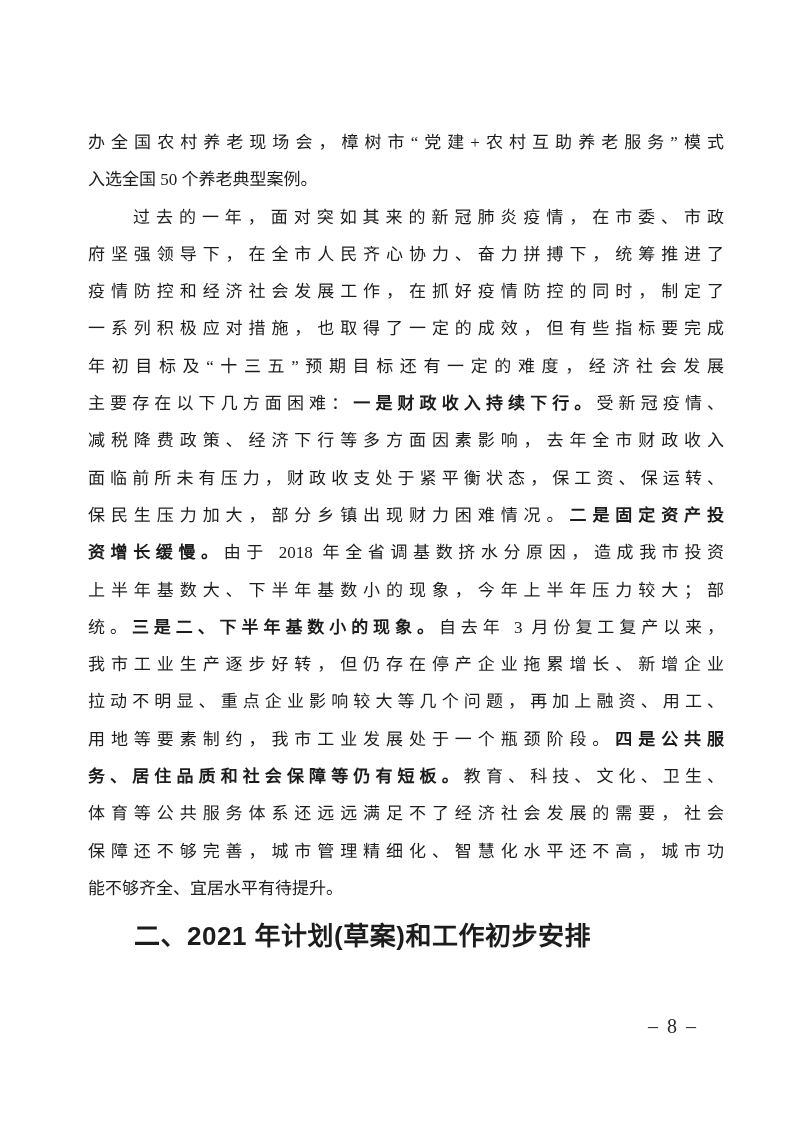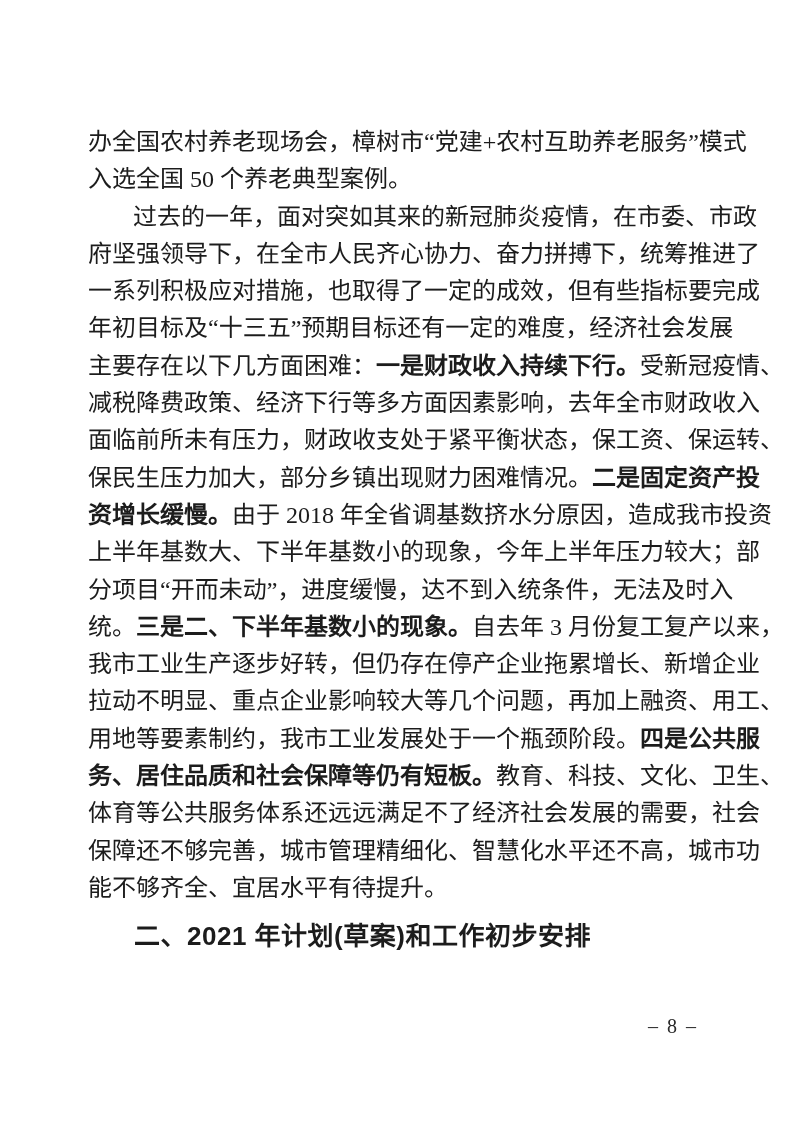--- a/index.html
+++ b/index.html
@@ -16,21 +16,21 @@
     color: #1c1c1c;
     font-family: "Liberation Serif", "DejaVu Serif", serif;
   }
   .text-block {
     position: absolute;
     left: 88px;
     top: 124px;
     width: 636px;
   }
   .line {
-    font-size: 24px;
+    font-size: 17px;
     height: 37.3px;
     line-height: 37.3px;
     text-align: justify;
     text-align-last: justify;
     white-space: nowrap;
     overflow: visible;
   }
   .line.last {
     text-align: right;
     text-align-last: left;
@@ -70,29 +70,29 @@
 <body>
 
 <div class="page">
 
   <div class="text-block" id="text-block">
 
   <div class="line"><span class="seg">办全国农村养老现场会，樟树市“党建+农村互助养老服务”模式</span></div>
       <div class="line last"><span class="seg">入选全国 50 个养老典型案例。</span></div>
       <div class="line indent"><span class="seg">过去的一年，面对突如其来的新冠肺炎疫情，在市委、市政</span></div>
       <div class="line"><span class="seg">府坚强领导下，在全市人民齐心协力、奋力拼搏下，统筹推进了</span></div>
+      <div class="line"><span class="seg">疫情防控和经济社会发展工作，在抓好疫情防控的同时，制定了</span></div>
       <div class="line"><span class="seg">一系列积极应对措施，也取得了一定的成效，但有些指标要完成</span></div>
       <div class="line"><span class="seg">年初目标及“十三五”预期目标还有一定的难度，经济社会发展</span></div>
       <div class="line"><span class="seg">主要存在以下几方面困难：</span><span class="seg seg-bold">一是财政收入持续下行。</span><span class="seg">受新冠疫情、</span></div>
       <div class="line"><span class="seg">减税降费政策、经济下行等多方面因素影响，去年全市财政收入</span></div>
       <div class="line"><span class="seg">面临前所未有压力，财政收支处于紧平衡状态，保工资、保运转、</span></div>
       <div class="line"><span class="seg">保民生压力加大，部分乡镇出现财力困难情况。</span><span class="seg seg-bold">二是固定资产投</span></div>
       <div class="line"><span class="seg seg-bold">资增长缓慢。</span><span class="seg">由于 2018 年全省调基数挤水分原因，造成我市投资</span></div>
       <div class="line"><span class="seg">上半年基数大、下半年基数小的现象，今年上半年压力较大；部</span></div>
-      <div class="line"><span class="seg">分项目“开而未动”，进度缓慢，达不到入统条件，无法及时入</span></div>
       <div class="line"><span class="seg">统。</span><span class="seg seg-bold">三是二、下半年基数小的现象。</span><span class="seg">自去年 3 月份复工复产以来，</span></div>
       <div class="line"><span class="seg">我市工业生产逐步好转，但仍存在停产企业拖累增长、新增企业</span></div>
       <div class="line"><span class="seg">拉动不明显、重点企业影响较大等几个问题，再加上融资、用工、</span></div>
       <div class="line"><span class="seg">用地等要素制约，我市工业发展处于一个瓶颈阶段。</span><span class="seg seg-bold">四是公共服</span></div>
       <div class="line"><span class="seg seg-bold">务、居住品质和社会保障等仍有短板。</span><span class="seg">教育、科技、文化、卫生、</span></div>
       <div class="line"><span class="seg">体育等公共服务体系还远远满足不了经济社会发展的需要，社会</span></div>
       <div class="line"><span class="seg">保障还不够完善，城市管理精细化、智慧化水平还不高，城市功</span></div>
       <div class="line last"><span class="seg">能不够齐全、宜居水平有待提升。</span></div>
       <div class="heading">二、2021 年计划(草案)和工作初步安排</div>
     </div>

